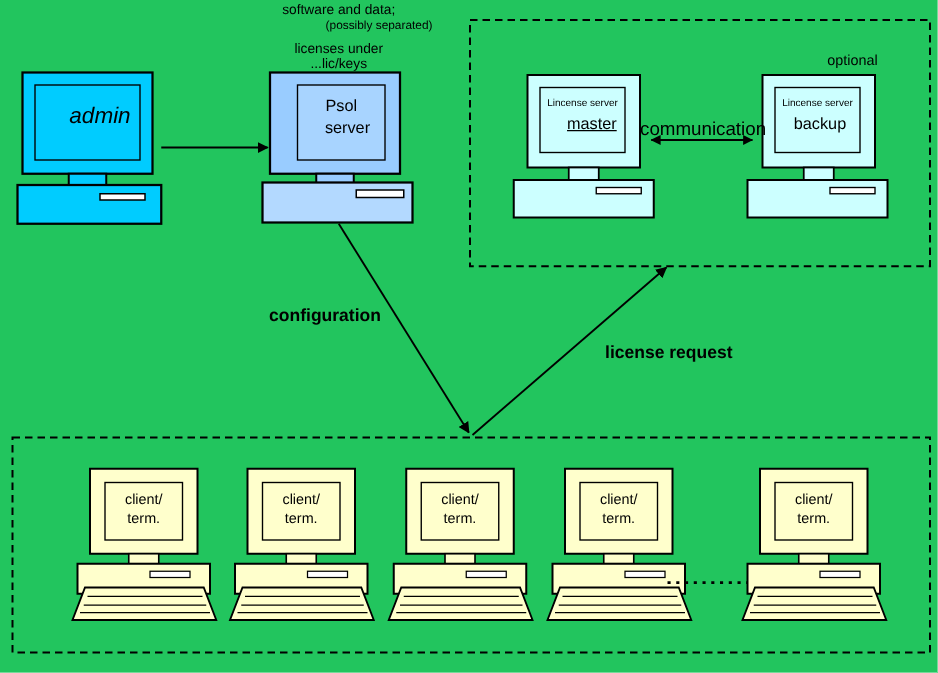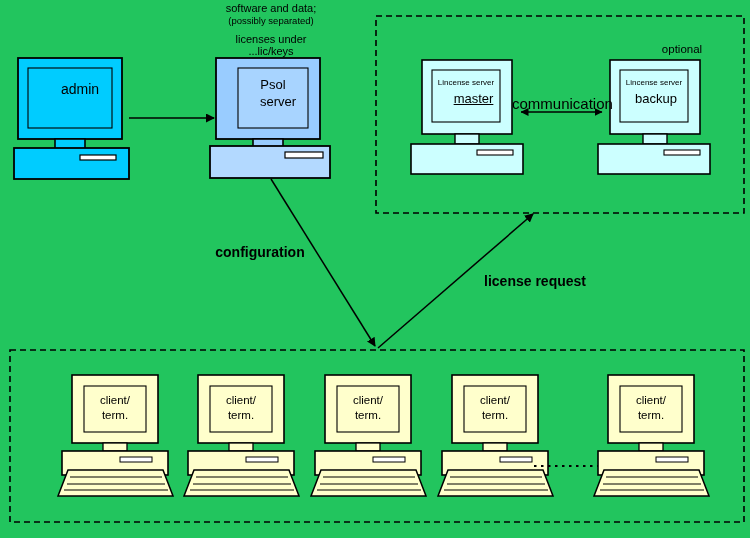--- a/index.html
+++ b/index.html
@@ -129,25 +129,25 @@
       <rect x="598" y="451" width="106" height="24" fill="#ffffcc" stroke="#000" stroke-width="1.6"></rect>
       <rect x="656" y="457" width="32" height="5" fill="#ffffff" stroke="#000" stroke-width="1"></rect>
       <path d="M604,470 L699,470 L709,496 L594,496 Z" fill="#ffffcc" stroke="#000" stroke-width="1.5"></path>
       <line x1="606" y1="477" x2="698" y2="477" stroke="#000" stroke-width="1"></line>
       <line x1="603" y1="484" x2="701" y2="484" stroke="#000" stroke-width="1"></line>
       <line x1="600" y1="490" x2="704" y2="490" stroke="#000" stroke-width="1"></line>
     </g>
   </svg>
 
   <div class="lbl" style="left:196px;top:2px;width:150px;font-size:11px;">software and data;</div>
-  <div class="lbl" style="left:196px;top:16px;width:150px;font-size:9.5px;">(possibly separated)</div>
+  <div class="lbl" style="left:196px;top:16px;width:150px;font-size:9.5px;text-align:right;">(possibly separated)</div>
   <div class="lbl" style="left:196px;top:45px;width:150px;font-size:11px;">...lic/keys</div>
   <div class="lbl" style="left:196px;top:33px;width:150px;font-size:11px;">licenses under</div>
 
-  <div class="lbl" style="left:28px;top:82px;width:104px;font-size:14px;">admin</div>
+  <div class="lbl" style="left:28px;top:82px;width:104px;font-size:18px;font-style:italic;">admin</div>
 
   <div class="lbl" style="left:238px;top:78px;width:70px;font-size:13px;">Psol</div>
   <div class="lbl" style="left:238px;top:95px;width:80px;font-size:13px;">server</div>
 
   <div class="lbl" style="left:632px;top:43px;width:100px;font-size:11.5px;">optional</div>
 
   <div class="lbl" style="left:432px;top:79px;width:68px;font-size:8px;">Lincense server</div>
   <div class="lbl" style="left:432px;top:92px;width:83px;font-size:13px;text-decoration:underline;">master</div>
 
   <div class="lbl" style="left:620px;top:79px;width:68px;font-size:8px;">Lincense server</div>

